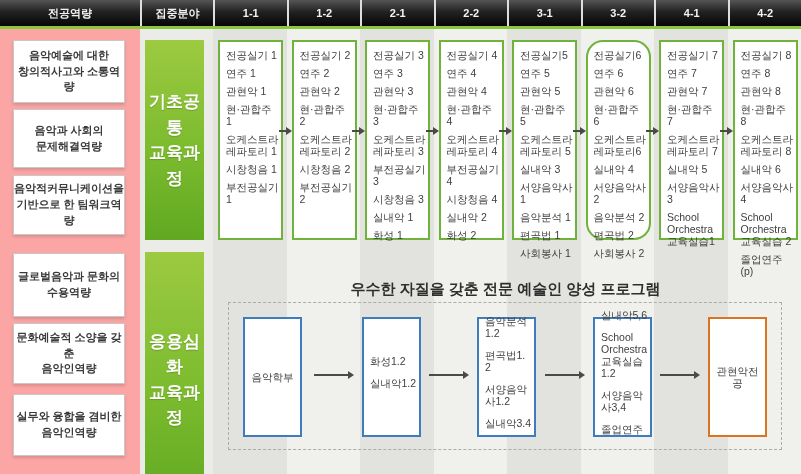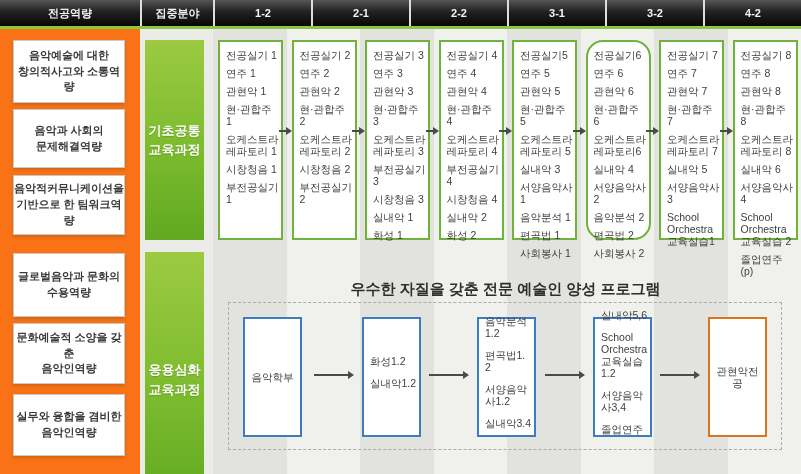--- a/index.html
+++ b/index.html
@@ -1,16 +1,16 @@
 <!DOCTYPE html>
 <html><head>
 <meta charset="utf-8">
 <style>
   html,body{margin:0;padding:0;}
-  .page{position:relative;width:801px;height:474px;background:#f97316;overflow:hidden;
+  .page{position:relative;width:801px;height:474px;background:#fca5a5;overflow:hidden;
         font-family:"Liberation Sans",sans-serif;}
   
   .stripe{position:absolute;top:29px;bottom:0;}
   .stripe.dark{background:#e2e2de;}
   .stripe.light{background:#f0f0ec;}
   .focus-stripe{position:absolute;top:29px;bottom:0;left:140px;width:73px;background:#ebebe8;}
   
   .header{position:absolute;top:0;left:0;right:0;height:26px;display:flex;
           background:linear-gradient(180deg,#555 0%,#222 45%,#060606 100%);}
   .hcell{flex:1;color:#f2f2f2;font-size:11px;font-weight:bold;text-align:center;
@@ -21,21 +21,21 @@
   .accentbar{position:absolute;top:26px;left:0;right:0;height:3px;background:#8cc63e;}
   
   .comp-box{position:absolute;left:13px;width:112px;background:#fff;border:1px solid #c8c8c5;
             box-shadow:0 2px 3px rgba(0,0,0,.14);display:flex;align-items:center;justify-content:center;
             text-align:center;font-weight:bold;font-size:11px;color:#3a3a3a;line-height:1.45;
             white-space:pre-line;box-sizing:border-box;}
   
   .track{position:absolute;left:145px;width:59px;
          background:linear-gradient(180deg,#9cca41 0%,#7cbb2e 55%,#60a921 100%);
          display:flex;align-items:center;justify-content:center;text-align:center;
-         color:#fff;font-weight:bold;font-size:13px;line-height:1.5;white-space:pre-line;
+         color:#fff;font-weight:bold;font-size:17px;line-height:1.5;white-space:pre-line;
          text-shadow:0 1px 1px rgba(0,0,0,.18);}
   
   .sem-box{position:absolute;top:40px;height:200px;width:65px;background:#fff;
            border:2px solid #6fb33c;box-sizing:border-box;padding:7px 2px 0 6px;}
   .course-list{margin:0;padding:0;list-style:none;}
   .course-item{font-size:10.5px;color:#3e3e3e;line-height:12px;margin:0 0 6px 0;white-space:pre-line;}
   
   .arrow{position:absolute;height:2px;background:#4a4a4a;}
   .arrow::after{content:"";position:absolute;right:-6px;top:-3px;width:0;height:0;
                 border-left:6px solid #4a4a4a;border-top:4px solid transparent;border-bottom:4px solid transparent;}
@@ -67,25 +67,27 @@
       <div class="stripe light" style="left: 433.5px; width: 73.5px;"></div>
       <div class="stripe dark" style="left: 507px; width: 73.5px;"></div>
       <div class="stripe light" style="left: 580.5px; width: 73.5px;"></div>
       <div class="stripe dark" style="left: 654px; width: 73.5px;"></div>
       <div class="stripe light" style="left: 727.5px; width: 73.5px;"></div>
     </div>
 
   <div class="header" id="header-row">
       <div class="hcell hc0">전공역량</div>
       <div class="hcell hc1">집중분야</div>
+      <div class="hcell">1-1</div>
       <div class="hcell">1-2</div>
       <div class="hcell">2-1</div>
       <div class="hcell">2-2</div>
       <div class="hcell">3-1</div>
       <div class="hcell">3-2</div>
+      <div class="hcell">4-1</div>
       <div class="hcell">4-2</div>
     </div>
   <div class="accentbar"></div>
 
   <div id="competencies">
       <div class="comp-box" style="top: 40px; height: 63px;">음악예술에 대한
 창의적사고와 소통역량</div>
       <div class="comp-box" style="top: 109px; height: 59px;">음악과 사회의
 문제해결역량</div>
       <div class="comp-box" style="top: 175px; height: 60px;">음악적커뮤니케이션을

